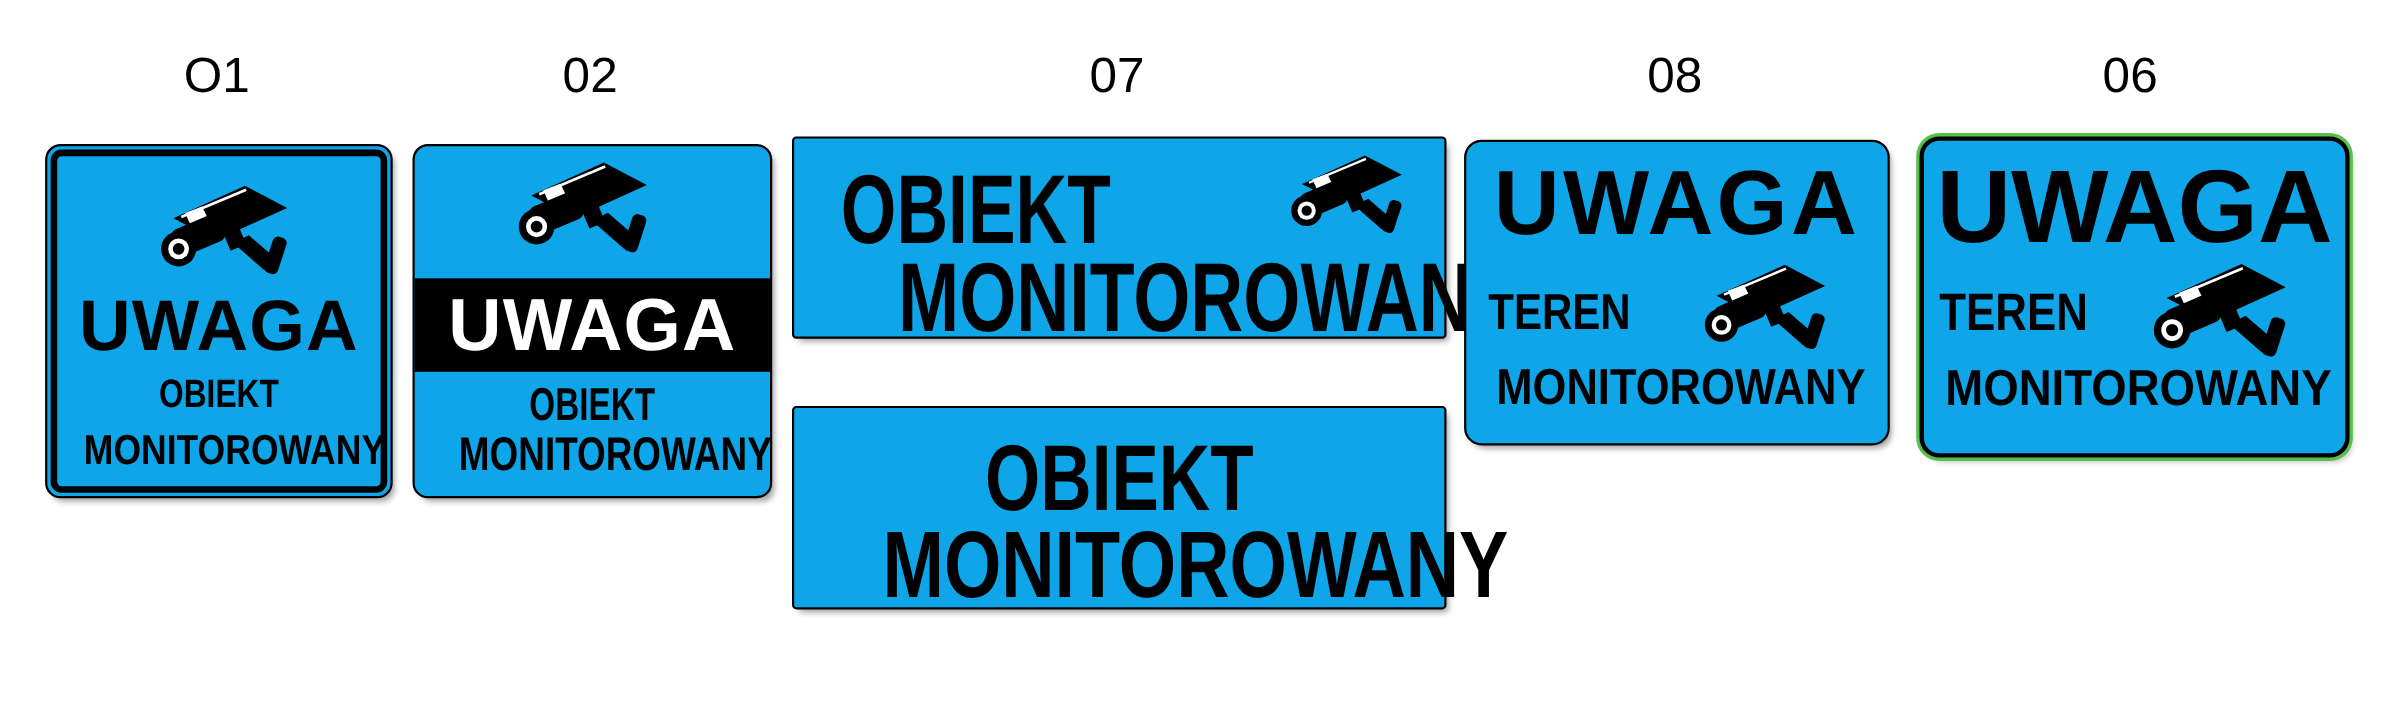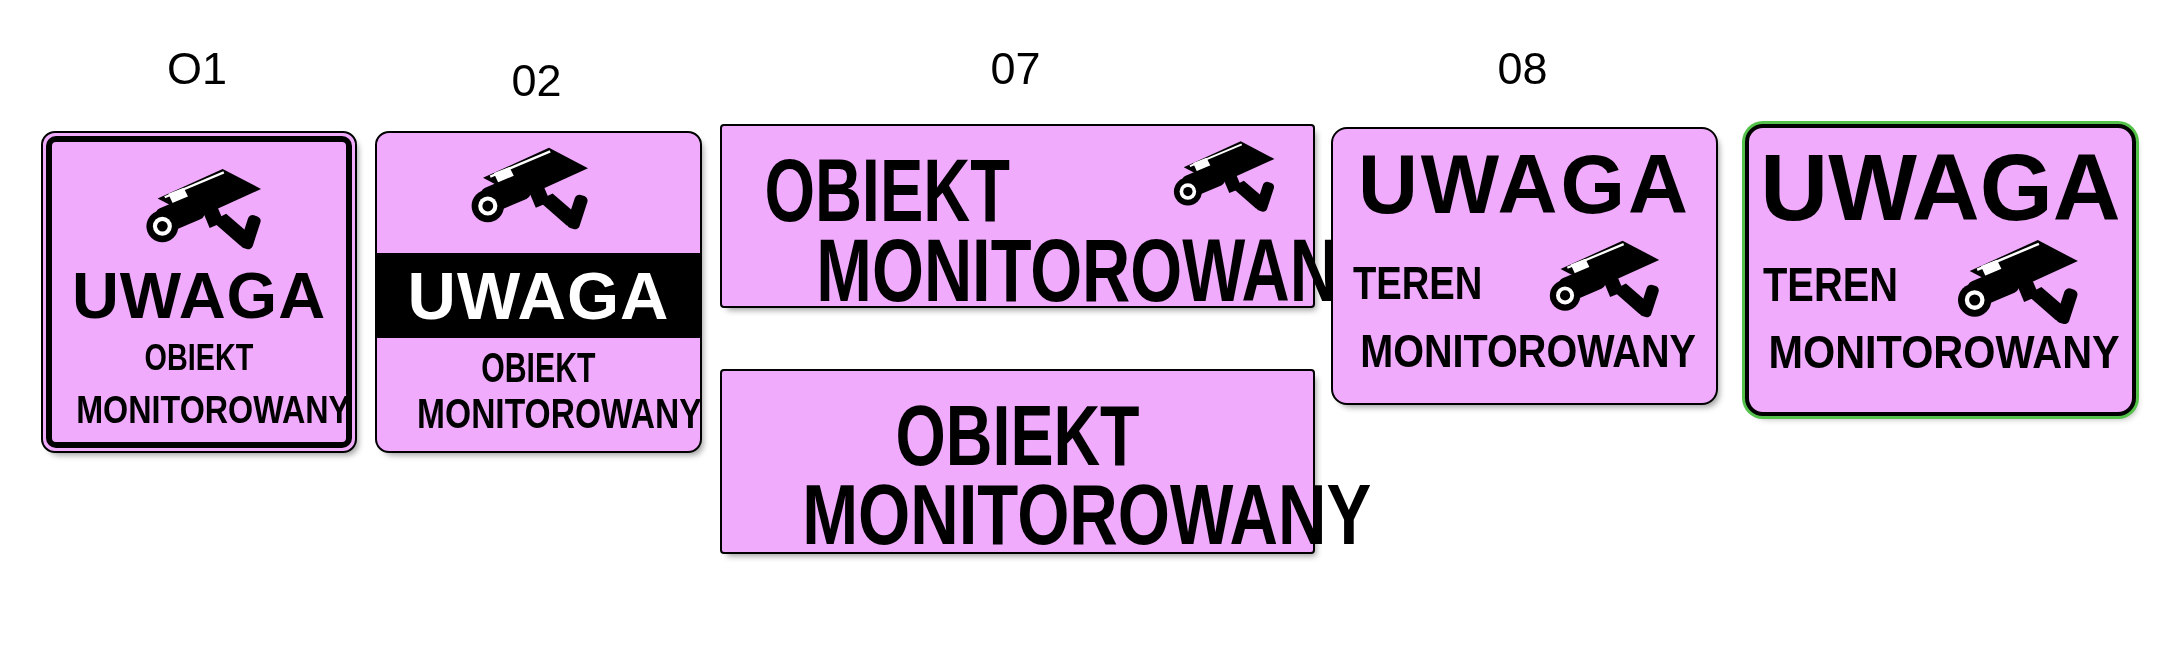--- a/index.html
+++ b/index.html
@@ -13,21 +13,21 @@
   .defs{position:absolute;width:0;height:0;overflow:hidden;}
 
   
   .vlabel{
     position:absolute;height:50px;line-height:50px;
     font-size:45px;font-weight:400;text-align:center;color:var(--ink,#000);
   }
 
   
   .sign{
-    position:absolute;background:#f0abfc;border:2px solid var(--ink,#000);
+    position:absolute;background:#0ea5e9;border:2px solid var(--ink,#000);
     box-shadow:4px 5px 6px -3px rgba(0,0,0,.4);
   }
   .line{position:absolute;left:0;right:0;text-align:center;line-height:1;font-weight:700;white-space:nowrap;}
   .line .cond{display:inline-block;white-space:nowrap;transform-origin:50% 50%;}
   .line-left{right:auto;text-align:left;}
   .line-left .cond{transform-origin:0 50%;}
   .cam{position:absolute;display:block;}
 
   
   .sign-o1{left:41px;top:131px;width:312px;height:318px;border-radius:14px;}
@@ -99,23 +99,24 @@
       <line x1="52" y1="56" x2="152" y2="14" stroke="#fff" stroke-width="4"></line>
       <polygon points="58,50 84,40 96,64 70,76" fill="#fff"></polygon>
       <rect x="38" y="62" width="80" height="44" rx="12" fill="#000" transform="rotate(-23 78 84)"></rect>
       <circle cx="48" cy="105" r="27" fill="#000"></circle>
       <circle cx="48" cy="105" r="16" fill="#fff"></circle>
       <circle cx="48" cy="105" r="9" fill="#000"></circle>
     </symbol>
   </svg>
 
   <div class="vlabel" style="left:41px;top:44px;width:312px">O1</div>
-  <div class="vlabel" style="left:375px;top:56px;width:323px">02</div>
+  <div class="vlabel" style="left:375px;top:44px;width:323px">02</div>
   <div class="vlabel" style="left:720px;top:44px;width:591px">07</div>
   <div class="vlabel" style="left:1331px;top:44px;width:383px">08</div>
+  <div class="vlabel" style="left:1745px;top:44px;width:383px">06</div>
 
   <div class="sign sign-o1">
     <div class="o1-inner">
       <svg class="cam o1-cam" viewBox="0 0 220 150">
           <use href="#cam-shape" xlink:href="#cam-shape"></use>
         </svg>
       <div class="line o1-uwaga">UWAGA</div>
       <div class="line o1-obiekt"><span class="cond">OBIEKT</span></div>
       <div class="line o1-monit"><span class="cond">MONITOROWANY</span></div>
     </div>

